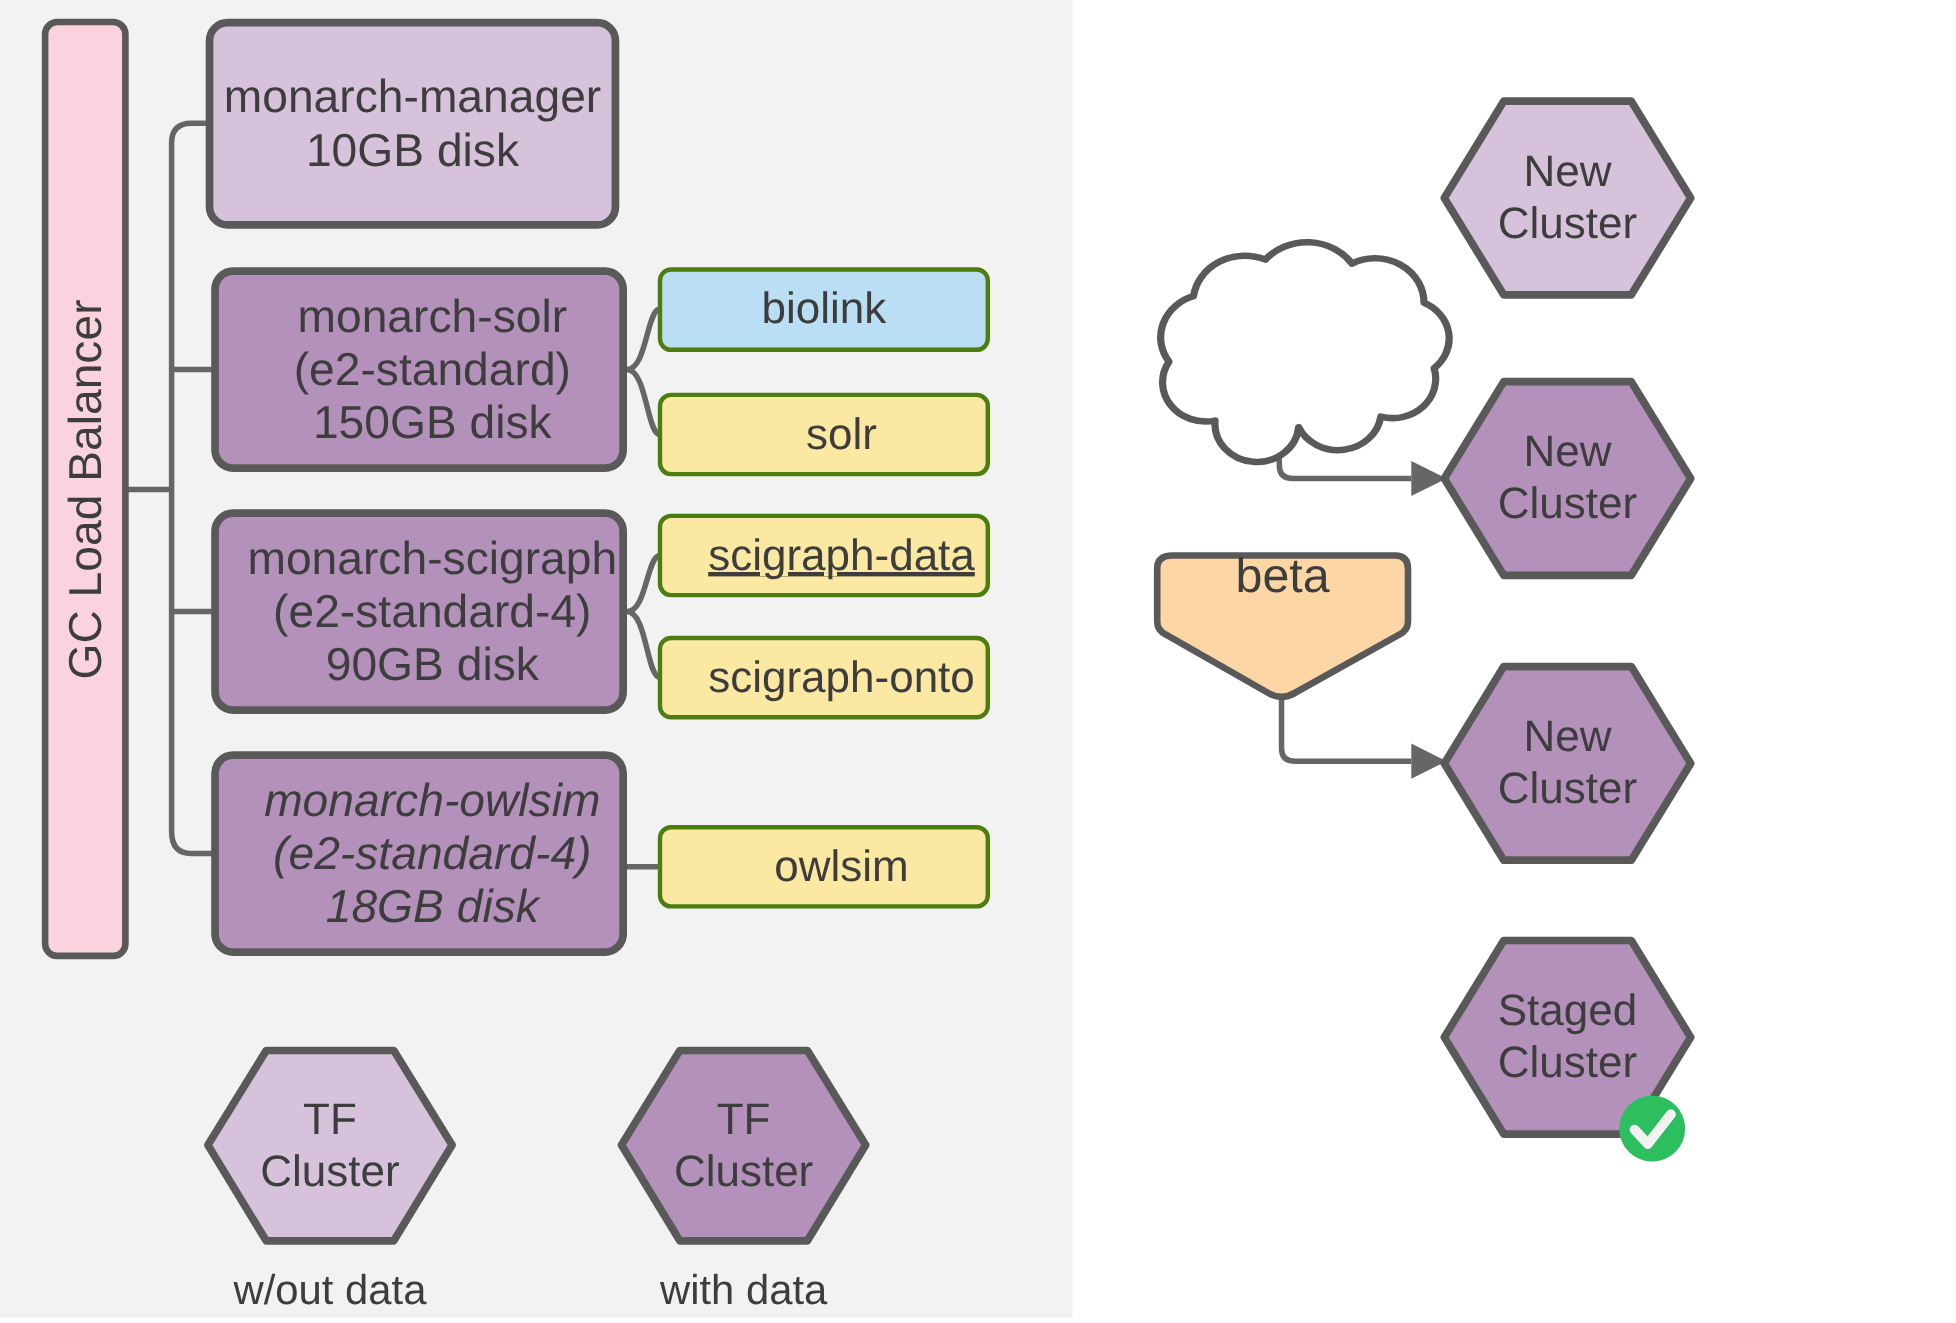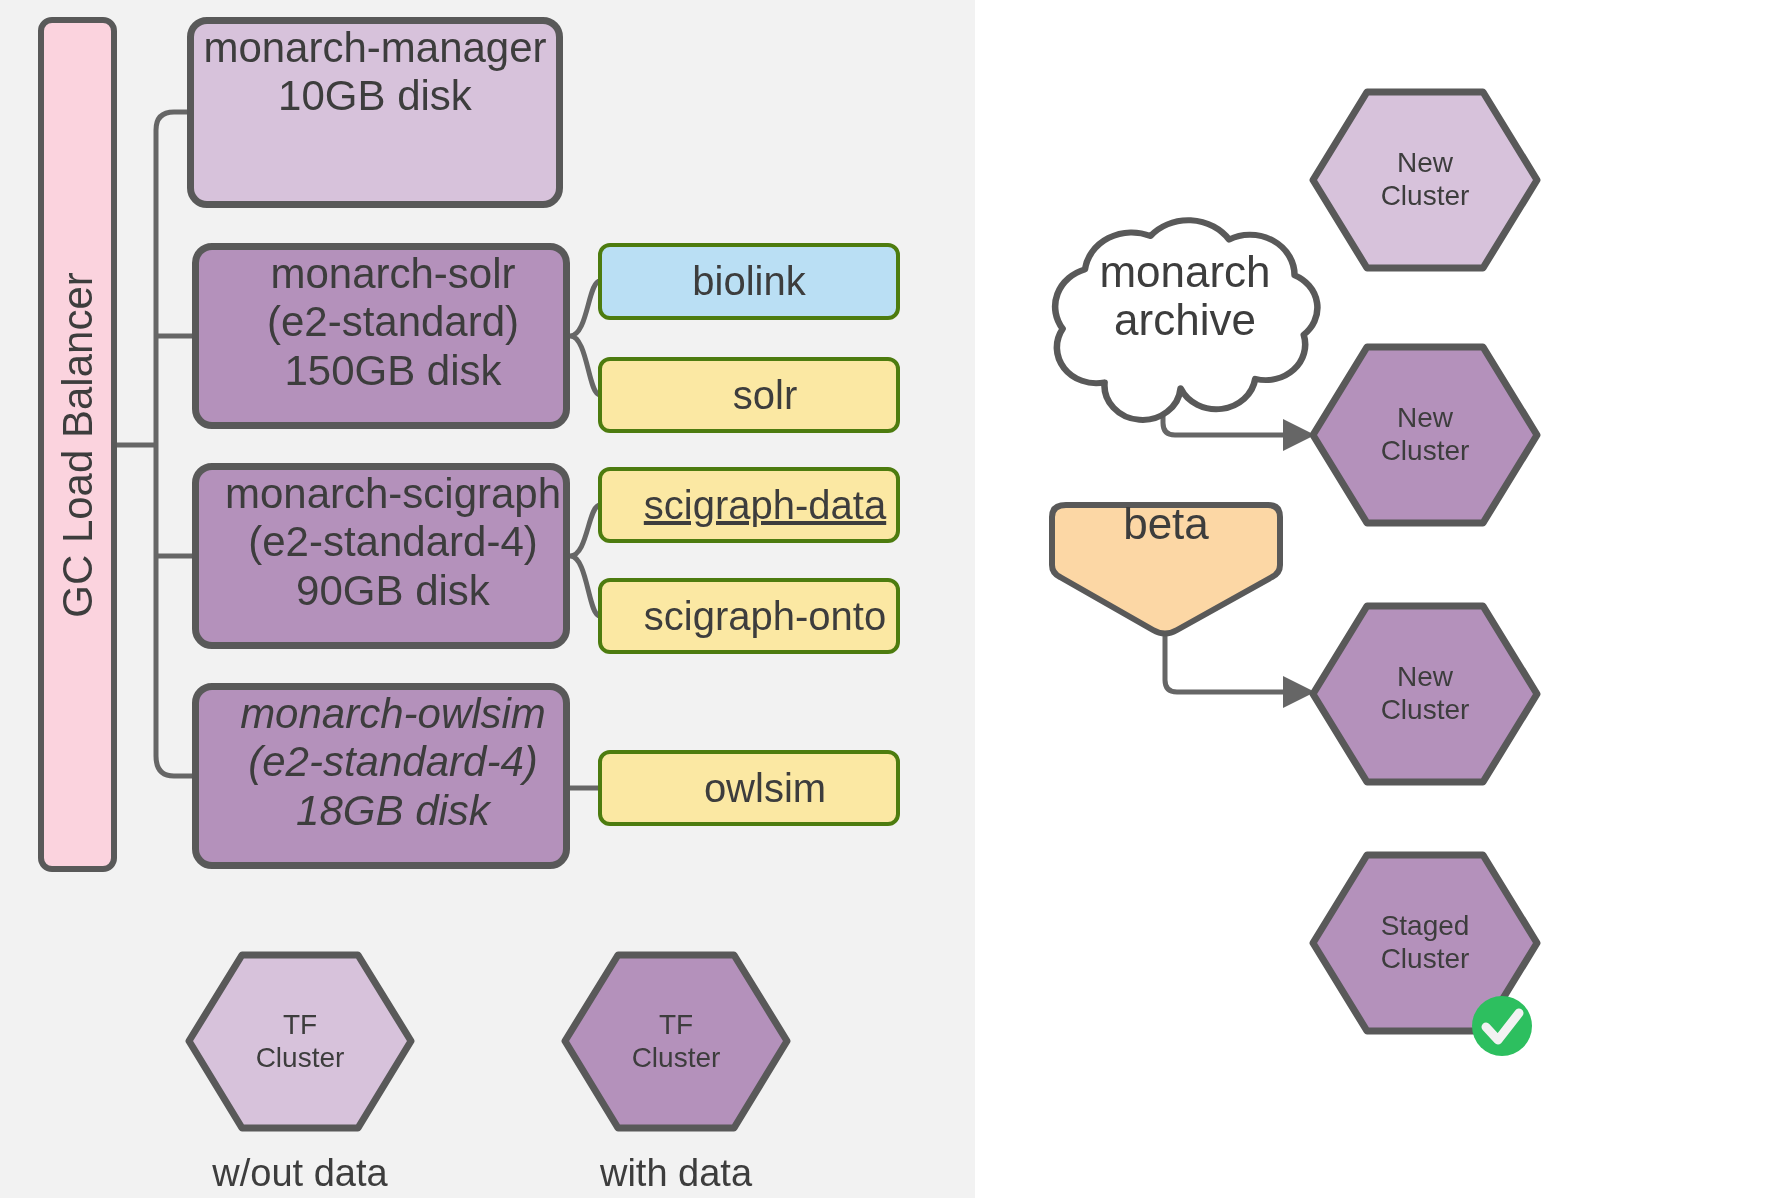--- a/index.html
+++ b/index.html
@@ -17,37 +17,37 @@
     background:#fbd3de;border:6px solid #595959;border-radius:14px;
   }
   #load-balancer-label{
     position:absolute;left:50%;top:50%;
     transform:translate(-50%,-50%) rotate(-90deg);
     white-space:nowrap;font-size:42px;color:#3d3d3d;
   }
   
   .server{
     border:7px solid #595959;border-radius:20px;
-    display:flex;flex-direction:column;align-items:center;
+    display:flex;flex-direction:column;align-items:center;justify-content:center;
     text-align:center;font-size:42px;line-height:1.15;white-space:nowrap;
   }
   .server.light{background:#d7c2db;}
   .server.dark{background:#b491bb;padding-left:24px;}
   
   .service{
     border:4px solid #4d7c0f;border-radius:12px;
     display:flex;align-items:center;justify-content:center;
     font-size:40px;white-space:nowrap;
   }
   .service.blue{background:#badff4;}
   .service.yellow{background:#fbe8a3;padding-left:32px;}
   
   .shape-label{
     display:flex;flex-direction:column;align-items:center;justify-content:center;
-    text-align:center;font-size:28px;line-height:1.17;pointer-events:none;
+    text-align:center;font-size:40px;line-height:1.17;pointer-events:none;
   }
   .caption{
     display:flex;align-items:center;justify-content:center;
     font-size:38px;white-space:nowrap;
   }
 </style>
 </head>
 <body>
 
 <div id="canvas">
@@ -145,24 +145,20 @@
     <span>TF</span>
     <span>Cluster</span>
   </div>
   <div class="abs shape-label" style="left:565px;top:955px;width:222px;height:173px;">
     <span>TF</span>
     <span>Cluster</span>
   </div>
   <div class="abs caption" style="left:150px;top:1148px;width:300px;height:50px;">w/out data</div>
   <div class="abs caption" style="left:526px;top:1148px;width:300px;height:50px;">with data</div>
 
-  <div class="abs shape-label" style="left:1075px;top:246px;width:220px;height:100px;font-size:44px;line-height:1.1;">
-    <span>monarch</span>
-    <span>archive</span>
-  </div>
   <div class="abs shape-label" style="left:1052px;top:484px;width:228px;height:80px;font-size:44px;">beta</div>
 
   <div class="abs shape-label" style="left:1313px;top:92px;width:224px;height:176px;">
     <span>New</span>
     <span>Cluster</span>
   </div>
   <div class="abs shape-label" style="left:1313px;top:347px;width:224px;height:176px;">
     <span>New</span>
     <span>Cluster</span>
   </div>

